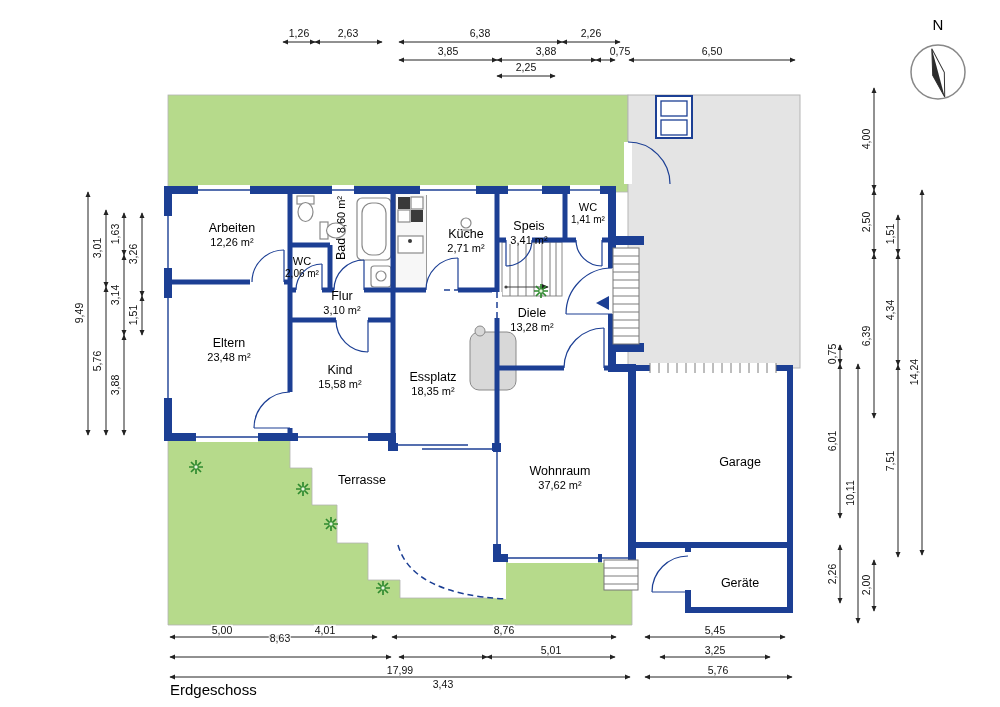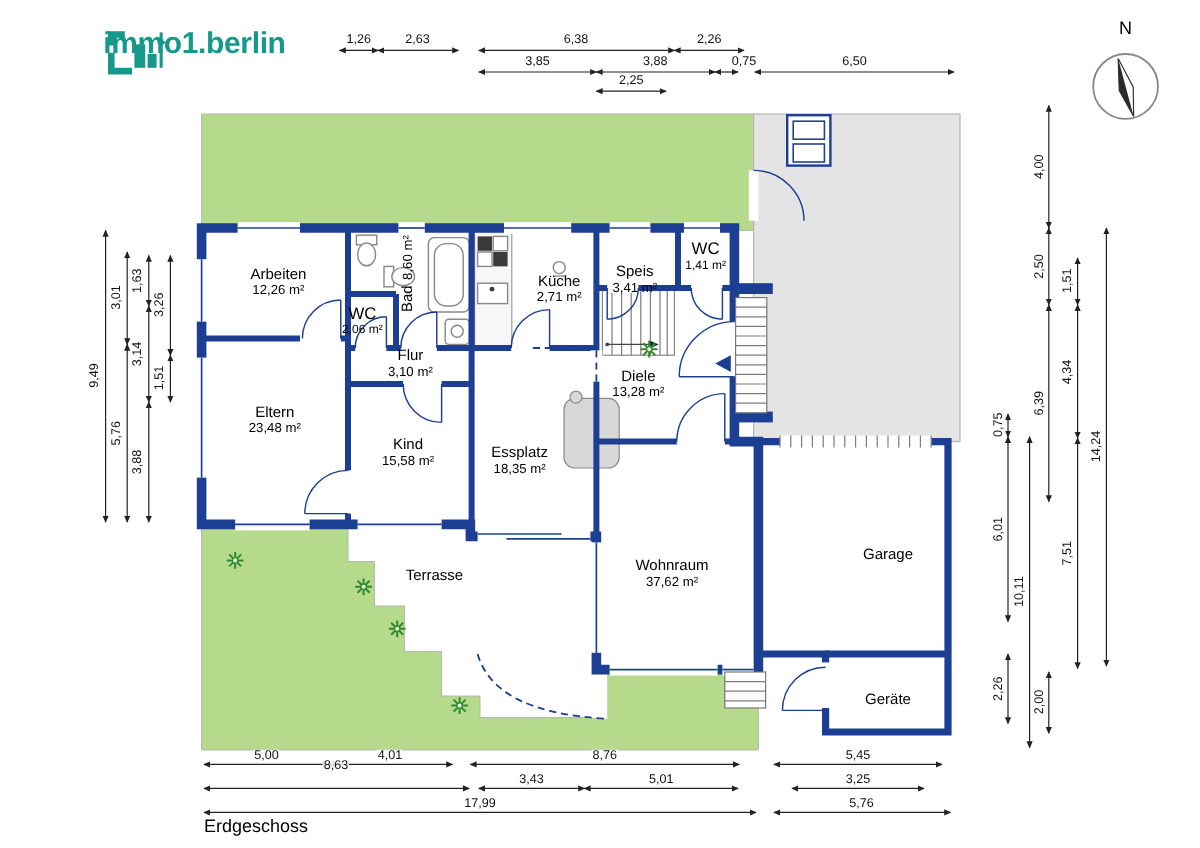--- a/index.html
+++ b/index.html
@@ -32,21 +32,21 @@
   .stair-arrow{stroke:#444;stroke-width:1.2;fill:none;marker-end:url(#ar)}
 
   
   .dim-label{position:absolute;transform:translate(-50%,-50%);font-size:10.5px;color:#111;
              background:rgba(255,255,255,.85);padding:0 1px;line-height:1;white-space:nowrap}
   .dim-label.rot{transform:translate(-50%,-50%) rotate(-90deg)}
   .room-label{position:absolute;transform:translate(-50%,-50%);text-align:center;color:#000;
               white-space:nowrap;line-height:1.18}
   .room-label .rname{font-size:12.5px;display:block}
   .room-label .rarea{font-size:11px;display:block}
-  .room-label.small .rname{font-size:14px}
+  .room-label.small .rname{font-size:11px}
   .room-label.small .rarea{font-size:10px}
   .room-label.rot{transform:translate(-50%,-50%) rotate(-90deg)}
   .room-label.rot .rname,.room-label.rot .rarea{display:inline}
   .logo{position:absolute;left:86px;top:22px;display:flex;align-items:center;gap:7px}
   .logo-text{font-size:25px;font-weight:bold;color:var(--brand);letter-spacing:-.3px}
   .floor-label{position:absolute;left:170px;top:689px;transform:translateY(-50%);
                font-size:15px;color:#000}
   .compass-n{position:absolute;left:938px;top:24px;transform:translate(-50%,-50%);
              font-size:15px;color:#000}
 </style>
@@ -278,31 +278,20 @@
 
     <g transform="translate(938,72)">
       <circle r="27" class="compass-circle"></circle>
       <g transform="rotate(-15)">
         <path d="M0,-24 L-6,2 L0,26 L6,2 Z" fill="#fff" stroke="#333" stroke-width="1"></path>
         <path d="M0,-24 L-6,2 L0,26 Z" fill="#2b2b2b"></path>
       </g>
     </g>
   </svg>
 
-  <div class="logo">
-    <svg width="54" height="44" viewBox="0 0 54 44">
-      <path class="brandfill" d="M4,16 V4 H18 V9.5 H9.5 V16 Z"></path>
-      <path class="brandfill" d="M4,22 V40 H24 V34.5 H9.5 V22 Z"></path>
-      <rect class="brandfill" x="26" y="15" width="9" height="19.5"></rect>
-      <rect class="brandfill" x="37" y="23" width="7.5" height="11.5"></rect>
-      <rect class="brandfill" x="47" y="5" width="2.6" height="29.5"></rect>
-      <path class="brandfill" d="M48.3,10 l3.5,3.5 -3.5,3.5 -3.5,-3.5 Z"></path>
-    </svg>
-    <span class="logo-text">immo1.berlin</span>
-  </div>
 
   <span class="compass-n">N</span>
 
   <div class="floor-label">Erdgeschoss</div>
 
   <div class="room-label" style="left:232px;top:235px">
     <span class="rname">Arbeiten</span>
       <span class="rarea">12,26 m²</span>
   </div>
   <div class="room-label small" style="left:302px;top:267px">
@@ -388,19 +377,19 @@
   <span class="dim-label rot" style="left:832px;top:354px">0,75</span>
   <span class="dim-label rot" style="left:832px;top:441px">6,01</span>
   <span class="dim-label rot" style="left:832px;top:574px">2,26</span>
   <span class="dim-label rot" style="left:850px;top:493px">10,11</span>
 
   <span class="dim-label" style="left:222px;top:630px">5,00</span>
   <span class="dim-label" style="left:325px;top:630px">4,01</span>
   <span class="dim-label" style="left:504px;top:630px">8,76</span>
   <span class="dim-label" style="left:715px;top:630px">5,45</span>
   <span class="dim-label" style="left:280px;top:638px">8,63</span>
-  <span class="dim-label" style="left:443px;top:650px">3,43</span>
+  <span class="dim-label" style="left:443px;top:684px">3,43</span>
   <span class="dim-label" style="left:551px;top:650px">5,01</span>
   <span class="dim-label" style="left:715px;top:650px">3,25</span>
   <span class="dim-label" style="left:400px;top:670px">17,99</span>
   <span class="dim-label" style="left:718px;top:670px">5,76</span>
 
 </div>
 
 </body></html>

